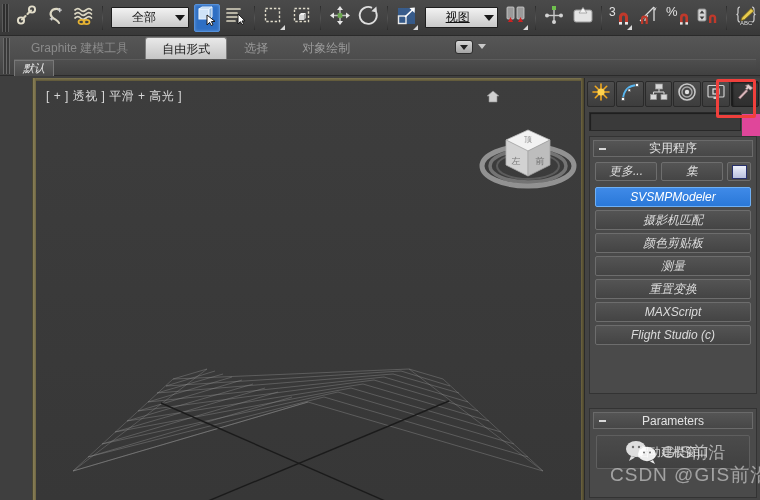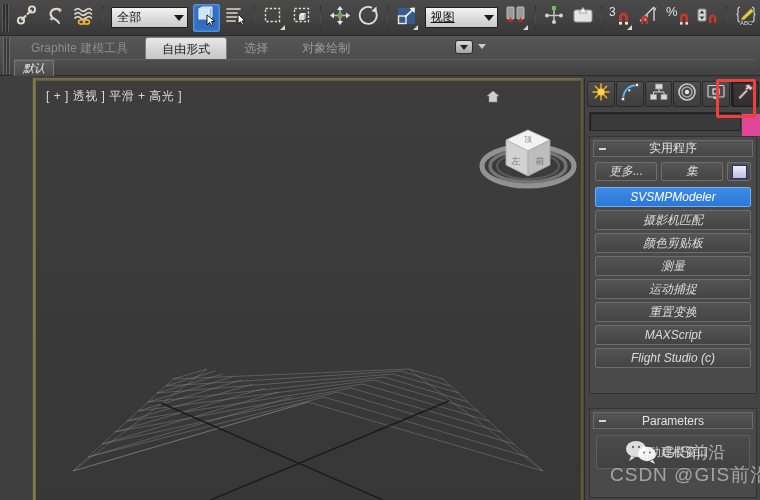--- a/index.html
+++ b/index.html
@@ -26,21 +26,21 @@
     border: 1px solid transparent; border-radius: 2px; position: relative;
   }
   .tb-btn.active { background: #2e6fc4; border: 1px solid #5591da;
     box-shadow: inset 0 0 3px rgba(255,255,255,.25); }
   .tb-sep { width: 1px; height: 24px; margin: 0 4px;
     background: linear-gradient(#2c2c2c,#555,#2c2c2c); }
   .tb-combo {
     height: 21px; background: linear-gradient(#f2f2f2,#c9c9c9);
     border: 1px solid #1e1e1e; border-radius: 1px;
     display: flex; align-items: center; justify-content: space-between;
-    padding: 0 3px 0 5px; margin: 0 4px; color: #111; font-size: 12px;
+    padding: 0 3px 0 20px; margin: 0 4px; color: #111; font-size: 12px;
   }
   .tb-combo.w1 { width: 78px; }
   .tb-combo.w2 { width: 74px; text-decoration: underline; }
   .tb-combo .cb-arrow {
     width: 0; height: 0; border-left: 5px solid transparent;
     border-right: 5px solid transparent; border-top: 6px solid #1a1a1a;
   }
   .flyout-corner {
     position: absolute; right: 1px; bottom: 1px;
     width: 0; height: 0; border-left: 5px solid transparent;
@@ -635,21 +635,20 @@
           <div class="mx-btn sets">集</div>
           <div class="mx-btn icon">
             <i class="ic"></i>
           </div>
         </div>
         <div class="util-list">
           <div class="util-item sel">SVSMPModeler</div>
           <div class="util-item">摄影机匹配</div>
           <div class="util-item">颜色剪贴板</div>
           <div class="util-item">测量</div>
-          <div class="util-item">运动捕捉</div>
           <div class="util-item">重置变换</div>
           <div class="util-item">MAXScript</div>
           <div class="util-item">Flight Studio (c)</div>
         </div>
       </div>
     </div>
 
     <div class="rollout" style="top:330px;height:90px;">
       <div class="ro-hdr">
         <i class="ro-minus"></i>

